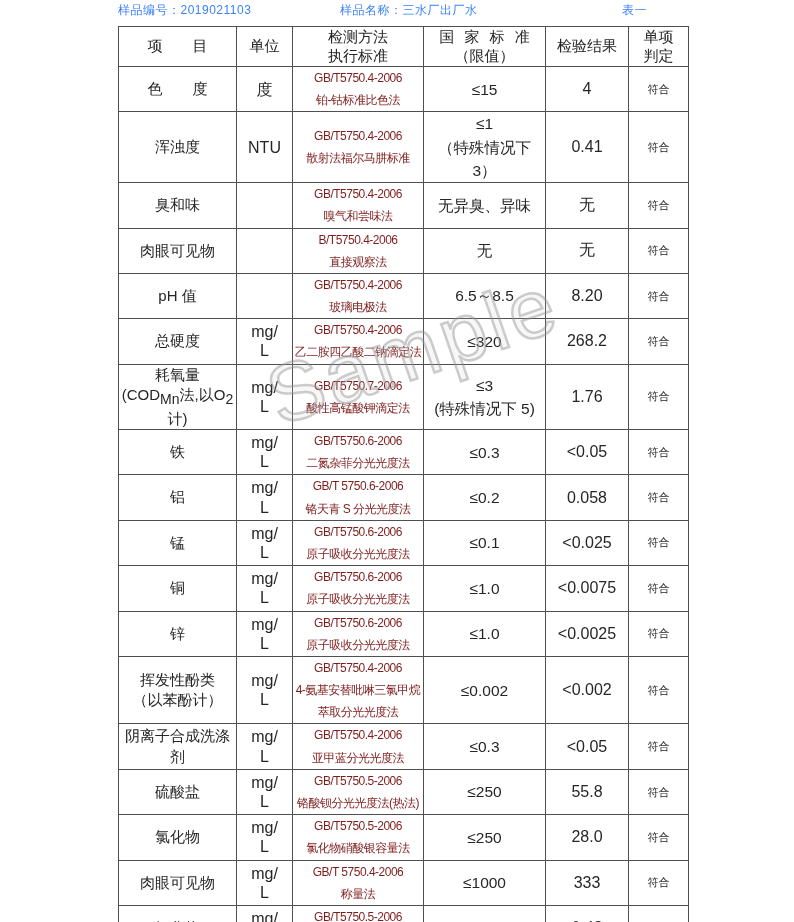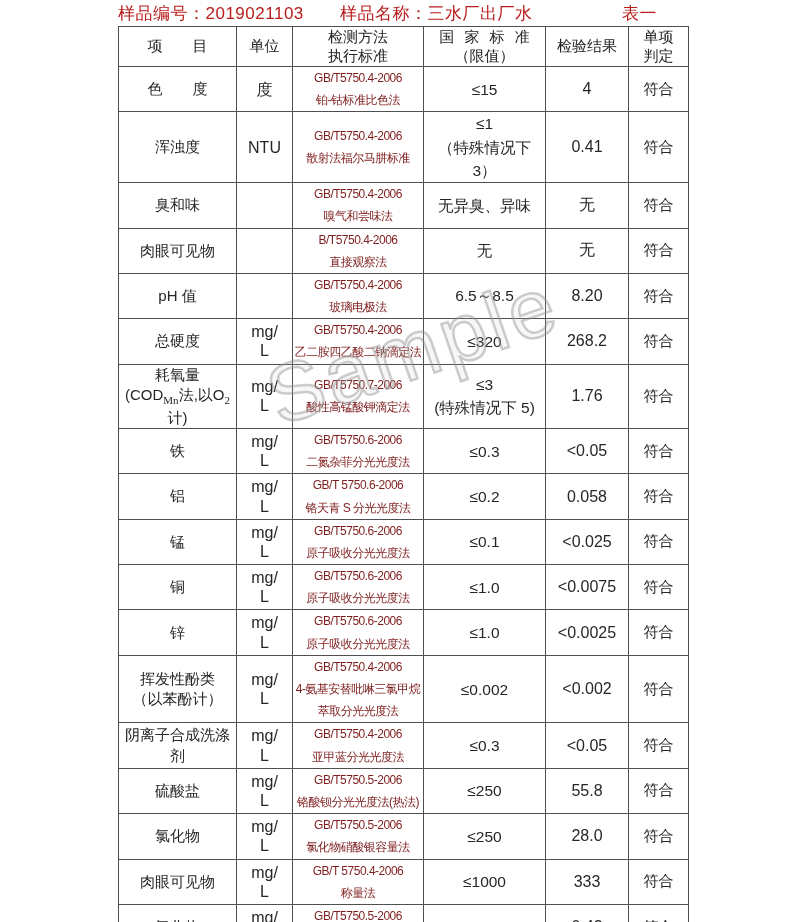--- a/index.html
+++ b/index.html
@@ -5,21 +5,21 @@
   html,body{margin:0;padding:0;background:#ffffff;}
   .page{
     position:relative;
     width:794px;height:922px;
     background:#ffffff;
     font-family:"Liberation Sans","DejaVu Sans",sans-serif;
     color:#262626;
     overflow:hidden;
   }
   .doc-header{position:absolute;top:0;left:0;width:100%;height:26px;}
-  .hdr-item{position:absolute;top:2px;font-size:17px;color:#b91c1c;letter-spacing:0.5px;white-space:nowrap;}
+  .hdr-item{position:absolute;top:2px;font-size:12px;color:#3b82f6;letter-spacing:0.5px;white-space:nowrap;}
   .hdr-sample-no{left:118px;}
   .hdr-sample-name{left:340px;}
   .hdr-sheet{left:622px;}
 
   table.report{
     position:absolute;left:118px;top:26px;
     width:570px;
     border-collapse:collapse;
     table-layout:fixed;
   }
@@ -42,23 +42,23 @@
   .col-method{width:131px;}
   .col-limit {width:122px;}
   .col-result{width:83px;font-family:Liberation Serif, serif;}
   .col-judge {width:60px;}
 
   td.item-cell  {font-size:15px;line-height:1.35;}
   td.unit-cell  {font-size:16px;line-height:1.2;}
   td.method-cell{font-size:12px;line-height:1.85;color:#7f1d1d;letter-spacing:-0.5px;}
   td.limit-cell {font-size:15.5px;line-height:1.5;}
   td.result-cell{font-size:16px;}
-  td.judge-cell {font-size:15px;}
+  td.judge-cell {font-size:11px;}
   th.col-limit{word-spacing:6px;}
-  sub{font-size:11px;font-family:Liberation Serif, serif;}
+  sub{font-size:14px;}
 
   .watermark{
     position:absolute;
     left:255px;top:355px;
     font-size:82px;
     font-weight:400;
     transform:rotate(-19deg);
     transform-origin:left top;
     color:rgba(190,190,190,0.12);
     -webkit-text-stroke:2.5px rgba(145,145,145,0.45);

